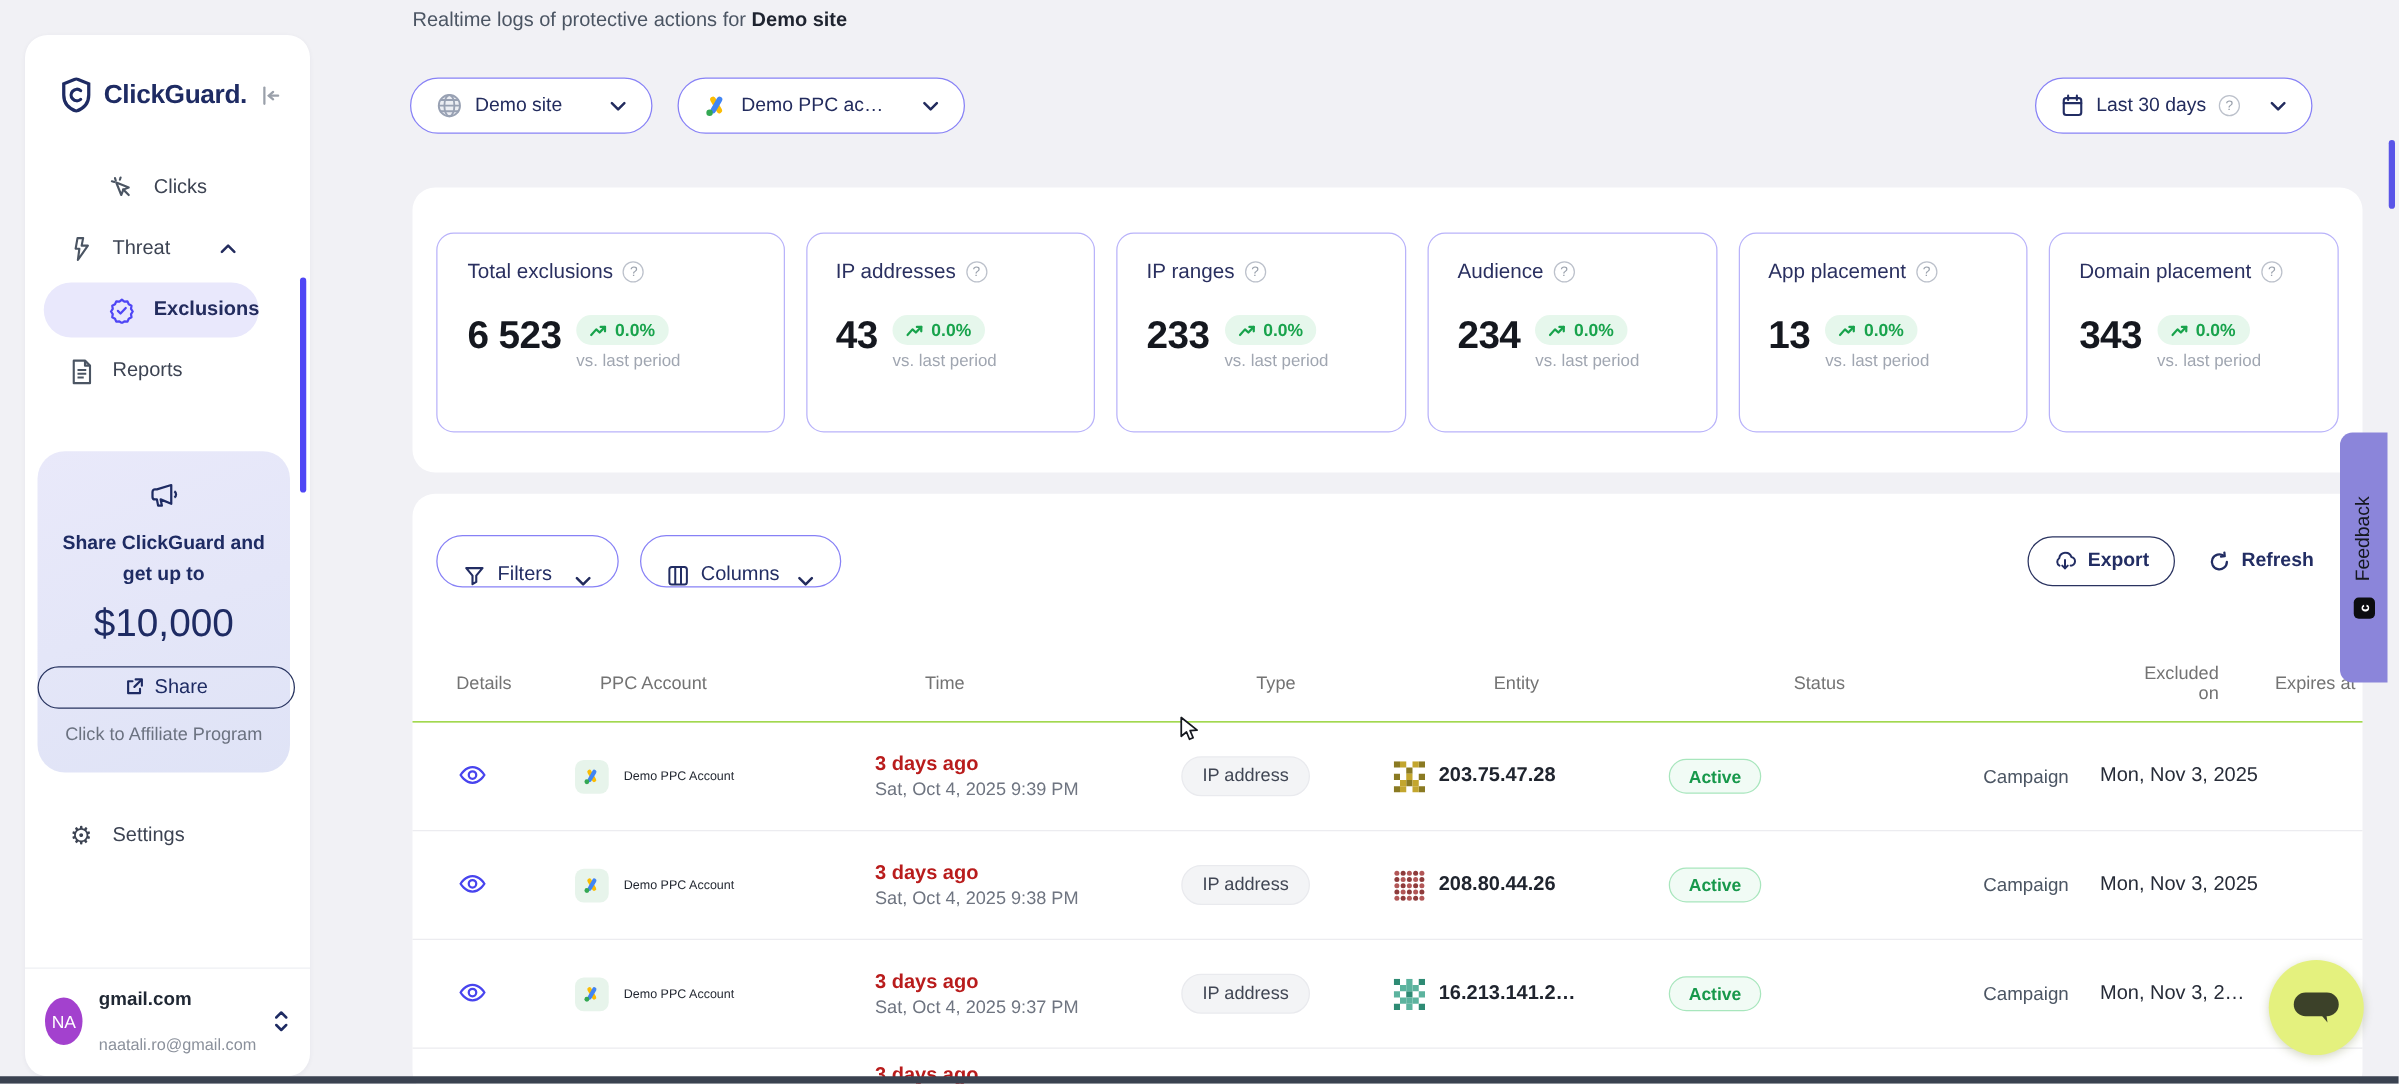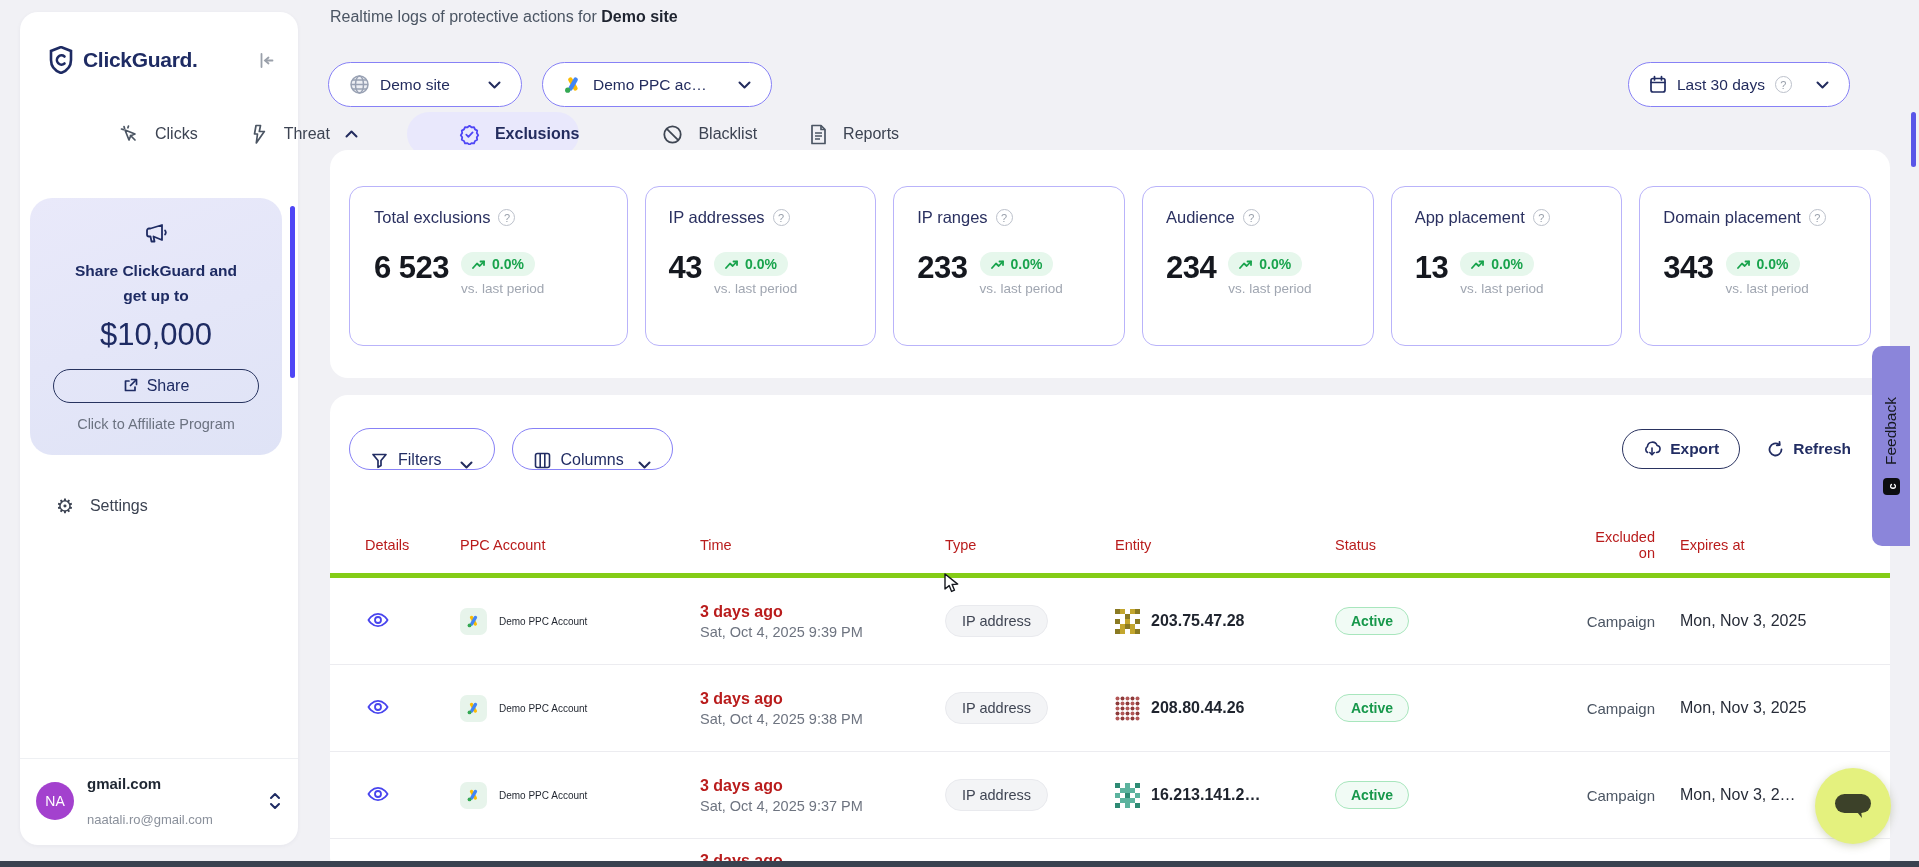--- a/index.html
+++ b/index.html
@@ -1,26 +1,26 @@
 <!DOCTYPE html>
 <html><head>
 <meta charset="utf-8">
 <style>
   * { margin:0; padding:0; box-sizing:border-box; }
   html,body { width:1919px; height:867px; overflow:hidden; }
   body { background:#f1f1f5; font-family:"Liberation Sans", sans-serif; position:relative; color:#222d63; }
   svg { display:block; }
 
   
-  .sidebar { position:absolute; left:20px; top:12px; width:278px; height:833px;
+  .sidebar { position:absolute; left:20px; top:28px; width:228px; height:833px;
              background:#fff; border-radius:18px; box-shadow:0 1px 4px rgba(30,35,70,.05); }
   .logo-row { display:flex; align-items:center; gap:9px; padding:34px 22px 0 28px; }
   .logo-text { font-size:21px; font-weight:800; color:#1e2b63; letter-spacing:-.3px; }
   .collapse { margin-left:auto; cursor:pointer; }
-  .nav { margin-top:38px; padding:0 15px; display:flex; flex-direction:row; gap:5px;margin-left:32px; }
+  .nav { margin-top:38px; padding:0 15px; display:flex; flex-direction:column; gap:5px; }
   .nav-row { height:44px; display:flex; align-items:center; gap:15px; margin-right:26px;
              border-radius:999px; font-size:16px; color:#3c4352; font-weight:500; cursor:pointer; }
   .nav-top { padding-left:21px; }
   .nav-child { padding-left:52px; }
   .nav-row.active { background:#e9e8fc; color:#232c5e; font-weight:600; }
   .nav-chevron { margin-left:auto; margin-right:18px; }
   .side-scroll { position:absolute; right:3px; top:194px; width:5px; height:172px; background:#4f46f5; border-radius:3px; }
 
   .promo { margin:42px 16px 0 10px; height:257px; border-radius:22px; text-align:center;
            background:linear-gradient(160deg,#e9e9fa 0%,#dfe3f6 100%); padding-top:22px; }
@@ -71,21 +71,21 @@
               border:1.5px solid #8781f6; border-radius:999px; background:#fff; color:#222d63;
               font-size:16px; font-weight:500; cursor:pointer; }
   .export-btn { margin-left:auto; display:inline-flex; align-items:center; gap:9px; height:40px; padding:0 20px;
                 border:1.5px solid #2a3360; border-radius:999px; background:#fff; color:#222d63;
                 font-size:15.5px; font-weight:600; cursor:pointer; }
   .refresh-btn { display:inline-flex; align-items:center; gap:9px; height:40px; padding:0 10px; border:none;
                  background:transparent; color:#222d63; font-size:15.5px; font-weight:600; cursor:pointer; }
   .tbl { margin-top:46px; }
   .trow { display:grid; grid-template-columns:95px 240px 245px 170px 220px 205px 115px 1fr;
           padding-left:35px; align-items:center; }
-  .thead-row { height:62px; border-bottom:5px solid #84cc16; color:#b91c1c; font-size:14.5px; }
+  .thead-row { height:62px; border-bottom:1px solid #84cc16; color:#737373; font-size:14.5px;gap:20px; }
   .th-right { text-align:right; }
   .th-right span { display:inline-block; max-width:72px; }
   .th-expires { padding-left:25px; }
   .drow { height:87px; border-bottom:1px solid #ececf0; }
   .cell-ppc { display:flex; align-items:center; gap:12px; font-size:10px; font-weight:500; color:#1f242e; }
   .ads-box { width:27px; height:27px; border-radius:7px; background:#e7f4eb; display:flex; align-items:center; justify-content:center; flex:none; }
   .time-rel { font-size:16px; font-weight:600; color:#b91c1c; }
   .time-exact { margin-top:3px; font-size:14.5px; color:#6e7480; }
   .type-pill { display:inline-flex; background:#f3f4f6; border:1px solid #e9eaee; border-radius:999px;
                padding:7px 16px; font-size:14.5px; color:#404654; }
@@ -160,29 +160,20 @@
       </span>
     </div>
     <div class="nav-row nav-child active">
       <span>
         <svg width="21" height="21" viewBox="0 0 21 21" fill="none" stroke="#4f46f5" stroke-width="1.8" stroke-linecap="round" stroke-linejoin="round">
             <path d="M10.5 1.8l2 1.5 2.5-.2 1 2.3 2.2 1.2-.4 2.5 1.4 2.1-1.4 2.1.4 2.5-2.2 1.2-1 2.3-2.5-.2-2 1.5-2-1.5-2.5.2-1-2.3-2.2-1.2.4-2.5-1.4-2.1 1.4-2.1-.4-2.5 2.2-1.2 1-2.3 2.5.2z"></path>
             <path d="M7.3 10.7l2.1 2.1 4.2-4.4"></path>
           </svg>
       </span>
       <span>Exclusions</span>
-    </div>
-    <div class="nav-row nav-child">
-      <span>
-        <svg width="21" height="21" viewBox="0 0 21 21" fill="none" stroke="#3f4653" stroke-width="1.8">
-            <circle cx="10.5" cy="10.5" r="8.2"></circle>
-            <path d="M4.8 4.8l11.4 11.4"></path>
-          </svg>
-      </span>
-      <span>Blacklist</span>
     </div>
     <div class="nav-row nav-top">
       <span>
         <svg width="19" height="21" viewBox="0 0 19 21" fill="none" stroke="#4b5563" stroke-width="1.7" stroke-linejoin="round">
             <path d="M3 1.5h9l4 4V19.5H3z"></path>
             <path d="M12 1.5v4h4"></path>
             <path d="M6 9h7M6 12h7M6 15h5"></path>
           </svg>
       </span>
       <span>Reports</span>

